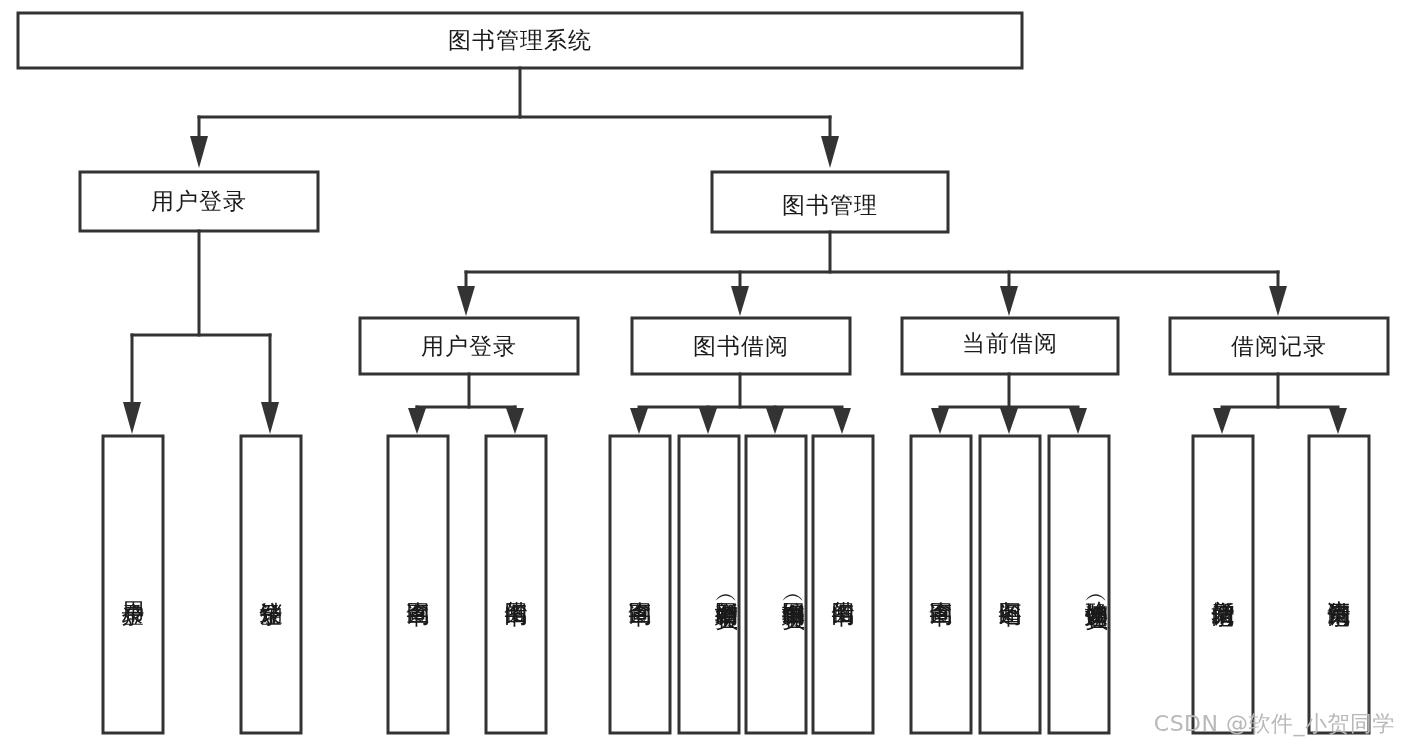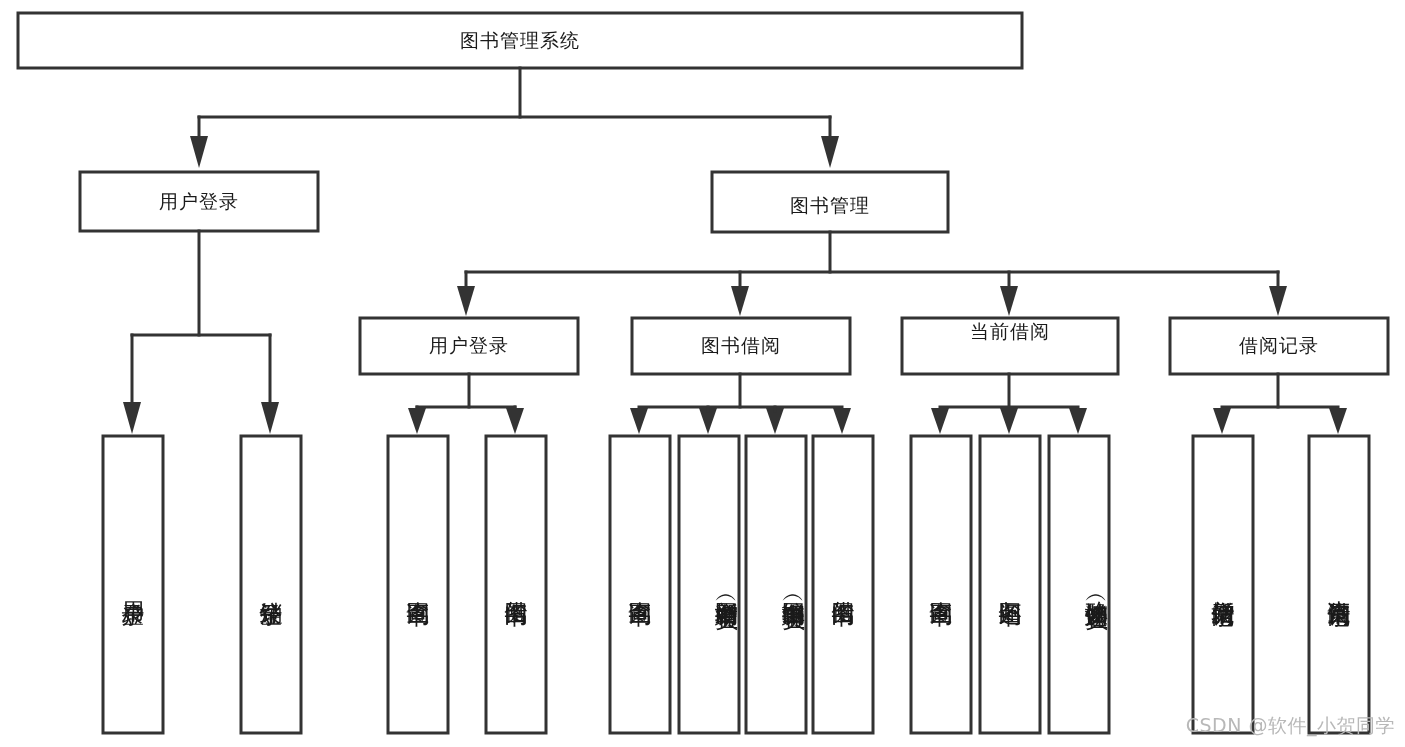--- a/index.html
+++ b/index.html
@@ -51,32 +51,32 @@
     color: #1a1a1a;
     white-space: nowrap;
     pointer-events: none;
   }
   .hlabel-wrap {
     position: absolute;
     display: flex;
     align-items: center;
     justify-content: center;
     font-family: Liberation Serif, serif;
-    font-size: 19px;
+    font-size: 23px;
     letter-spacing: 1px;
     color: #1a1a1a;
     white-space: nowrap;
     pointer-events: none;
   }
   #watermark {
     position: absolute;
     right: 10px;
     bottom: 8px;
     font-family: "DejaVu Sans", "Liberation Sans", sans-serif;
-    font-size: 19px;
+    font-size: 22px;
     color: #b8b8b8;
     letter-spacing: 0.5px;
     pointer-events: none;
     user-select: none;
   }
 </style>
 </head>
 <body>
 
 <div id="diagram-root">
@@ -165,21 +165,21 @@
 
   </svg>
 
   <div class="hlabel-wrap" style="left:18px; top:13px; width:1004px; height:55px;">图书管理系统</div>
 
   <div class="hlabel-wrap" style="left:80px; top:172px; width:238px; height:59px;">用户登录</div>
   <div class="hlabel-wrap" style="left:712px; top:172px; width:236px; height:67px;">图书管理</div>
 
   <div class="hlabel-wrap" style="left:360px; top:318px; width:218px; height:56px;">用户登录</div>
   <div class="hlabel-wrap" style="left:632px; top:318px; width:218px; height:56px;text-align:center;">图书借阅</div>
-  <div class="hlabel-wrap" style="left:902px; top:306px; width:216px; height:51px;">当前借阅</div>
+  <div class="hlabel-wrap" style="left:902px; top:318px; width:216px; height:51px;">当前借阅</div>
   <div class="hlabel-wrap" style="left:1170px; top:318px; width:218px; height:56px;border-radius:21px;">借阅记录</div>
 
   <div class="vlabel-wrap" style="left:103px; top:436px; width:60px; height:297px;">用户登录</div>
   <div class="vlabel-wrap" style="left:241px; top:436px; width:60px; height:297px;">注销登录</div>
 
   <div class="vlabel-wrap" style="left:388px; top:436px; width:60px; height:297px;">查询图书</div>
   <div class="vlabel-wrap" style="left:486px; top:436px; width:60px; height:297px;">借阅图书</div>
 
   <div class="vlabel-wrap" style="left:610px; top:436px; width:60px; height:297px;">查询图书</div>
   <div class="vlabel-wrap" style="left:679px; top:436px; width:60px; height:297px; align-items:flex-start; padding-top:6px; box-sizing:border-box;">新增图书（管理员）</div>

